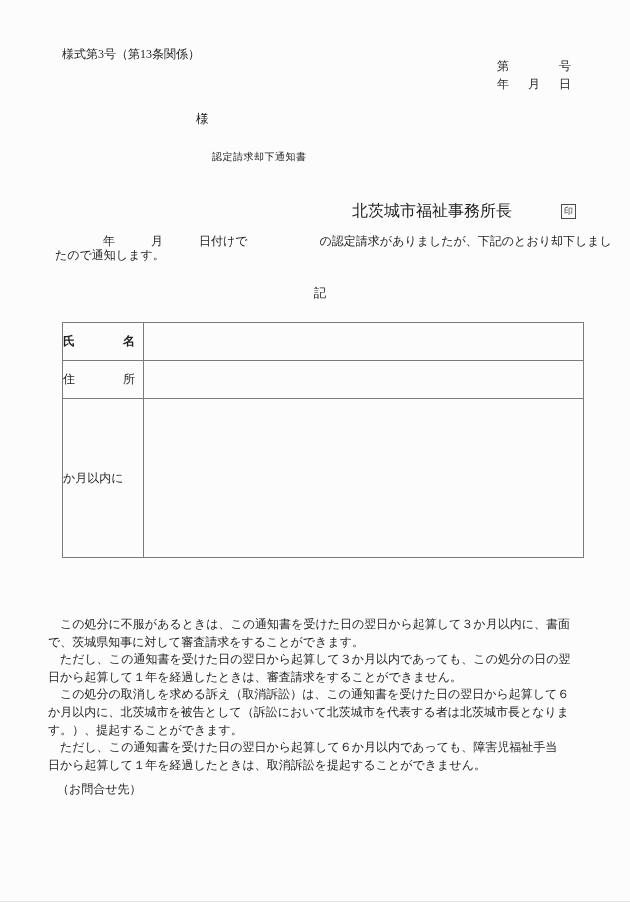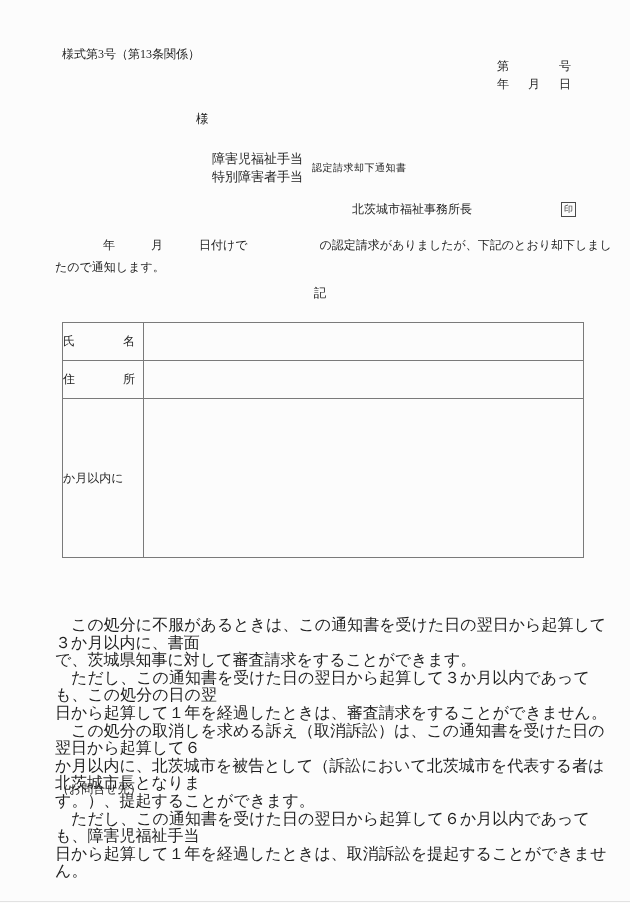--- a/index.html
+++ b/index.html
@@ -26,46 +26,46 @@
   }
   .docno-row{display:flex;justify-content:space-between;line-height:14px;}
   .addressee{left:196px;top:111px;font-size:12.5px;}
   .title-block{
     left:212px;top:150px;
     display:flex;align-items:center;column-gap:9px;
   }
   .allowance-stack{font-size:13px;line-height:18px;}
   .notice-title{font-size:10px;letter-spacing:0.5px;}
   .issuer-line{left:352px;top:201px;width:224px;display:flex;align-items:center;}
-  .issuer-name{font-size:12px;}
+  .issuer-name{font-size:16px;}
   .seal{
     margin-left:auto;
     width:13px;height:13px;
     border:1px solid #4a4a4a;
     font-size:9px;line-height:13px;text-align:center;
     color:#3a3a3a;
   }
-  .body-text{left:55px;top:234px;width:560px;line-height:22px;}
+  .body-text{left:55px;top:234px;width:560px;line-height:14px;}
   .record-marker{left:0;top:285px;width:640px;text-align:center;font-size:12.5px;}
   table.main{
     position:absolute;left:62px;top:322px;
     width:522px;
     border-collapse:collapse;
   }
   table.main td{
     border:1px solid #7a7a7a;
     font-size:12px;
     vertical-align:middle;
     padding:0;
   }
   td.lbl{width:80px;padding-left:5px;}
-  tr.r-name td{height:37px;}
+  tr.r-name td{height:37px;font-weight:bold;}
   tr.r-addr td{height:37px;}
   tr.r-reason td{height:158px;}
-  .appeal-block{left:55px;top:616px;width:552px;font-size:16px;}
+  .appeal-block{left:48px;top:616px;width:552px;font-size:12px;}
   .appeal-block p{margin:0;}
   .contact{left:57px;top:781px;font-size:12px;}
   .page-edge{left:0;top:901px;width:630px;height:1px;background:#e2e2e2;}
 </style>
 </head>
 <body>
 
 <div class="page">
 
   <div class="abs form-number">様式第3号（第13条関係）</div>
@@ -78,24 +78,20 @@
     <div class="docno-row">
       <span>年</span>
       <span>月</span>
       <span>日</span>
     </div>
   </div>
 
   <div class="abs addressee">様</div>
 
   <div class="abs title-block">
-    <div class="allowance-stack">
-      <div>障害児福祉手当</div>
-      <div>特別障害者手当</div>
-    </div>
     <div class="notice-title">認定請求却下通知書</div>
   </div>
 
   <div class="abs issuer-line">
     <span class="issuer-name">北茨城市福祉事務所長</span>
     <span class="seal">印</span>
   </div>
 
   <div class="abs body-text prewrap">　　　　年　　　月　　　日付けで　　　　　　の認定請求がありましたが、下記のとおり却下しまし
 たので通知します。</div>

